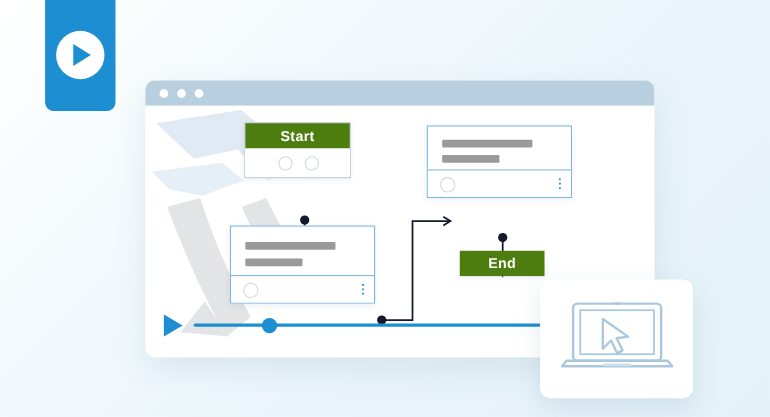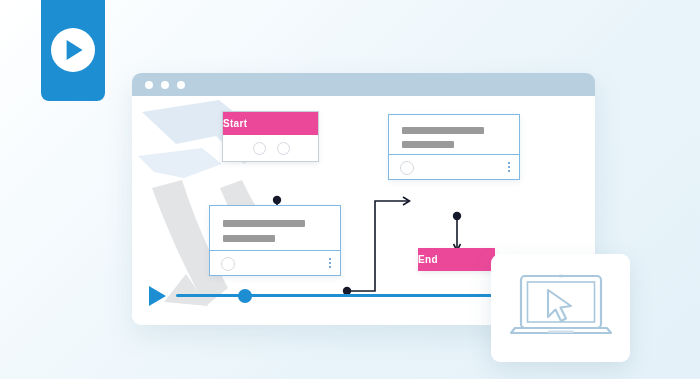--- a/index.html
+++ b/index.html
@@ -45,33 +45,33 @@
   .dot.d1{left:13px;} .dot.d2{left:29px;} .dot.d3{left:45px;}
   .canvas{position:absolute;left:0;top:23px;width:100%;height:229px;overflow:hidden;}
 
   
   .watermark{position:absolute;left:-8px;top:-4px;width:210px;height:230px;opacity:1;}
 
   
   .node{position:absolute;background:#ffffff;}
 
   .node-dark-head{
-    background:#ec4899;color:#ffffff;font-size:10px;font-weight:bold;
-    display:flex;align-items:center;letter-spacing:.3px;
+    background:#4d7c0f;color:#ffffff;font-size:13px;font-weight:bold;
+    display:flex;align-items:center;justify-content:center;letter-spacing:.3px;
   }
 
   
   #start-node{left:222px;top:111px;width:95px;height:49px;
     border:1px solid #c9cfd6;box-shadow:0 2px 5px rgba(60,80,110,.10);}
   #start-node .head{position:absolute;left:0;top:0;width:100%;height:23px;}
   #start-node .body{position:absolute;left:0;top:23px;width:100%;height:25px;background:#fff;}
   .o-circle{position:absolute;width:11px;height:11px;border-radius:50%;border:1px solid #d4d9de;background:#fff;}
 
   
-  #end-node{left:418px;top:248px;width:77px;height:23px;
+  #end-node{left:418px;top:228px;width:77px;height:23px;
     box-shadow:0 2px 5px rgba(60,80,110,.10);}
 
   
   .card{border:1px solid #7eb8e3;box-shadow:0 2px 6px rgba(70,110,150,.10);background:#fff;}
   .card .top{position:relative;width:100%;height:100%;}
   .card .bar{position:absolute;background:#9a9a9a;border-radius:1px;height:7px;}
   .card .foot{position:absolute;left:0;bottom:0;width:100%;height:24px;
     border-top:1px solid #7eb8e3;background:#fff;}
   .kebab{position:absolute;right:9px;top:50%;transform:translateY(-50%);}
   .kebab i{display:block;width:2px;height:2px;border-radius:50%;background:#4a8fcf;margin:2px 0;}

